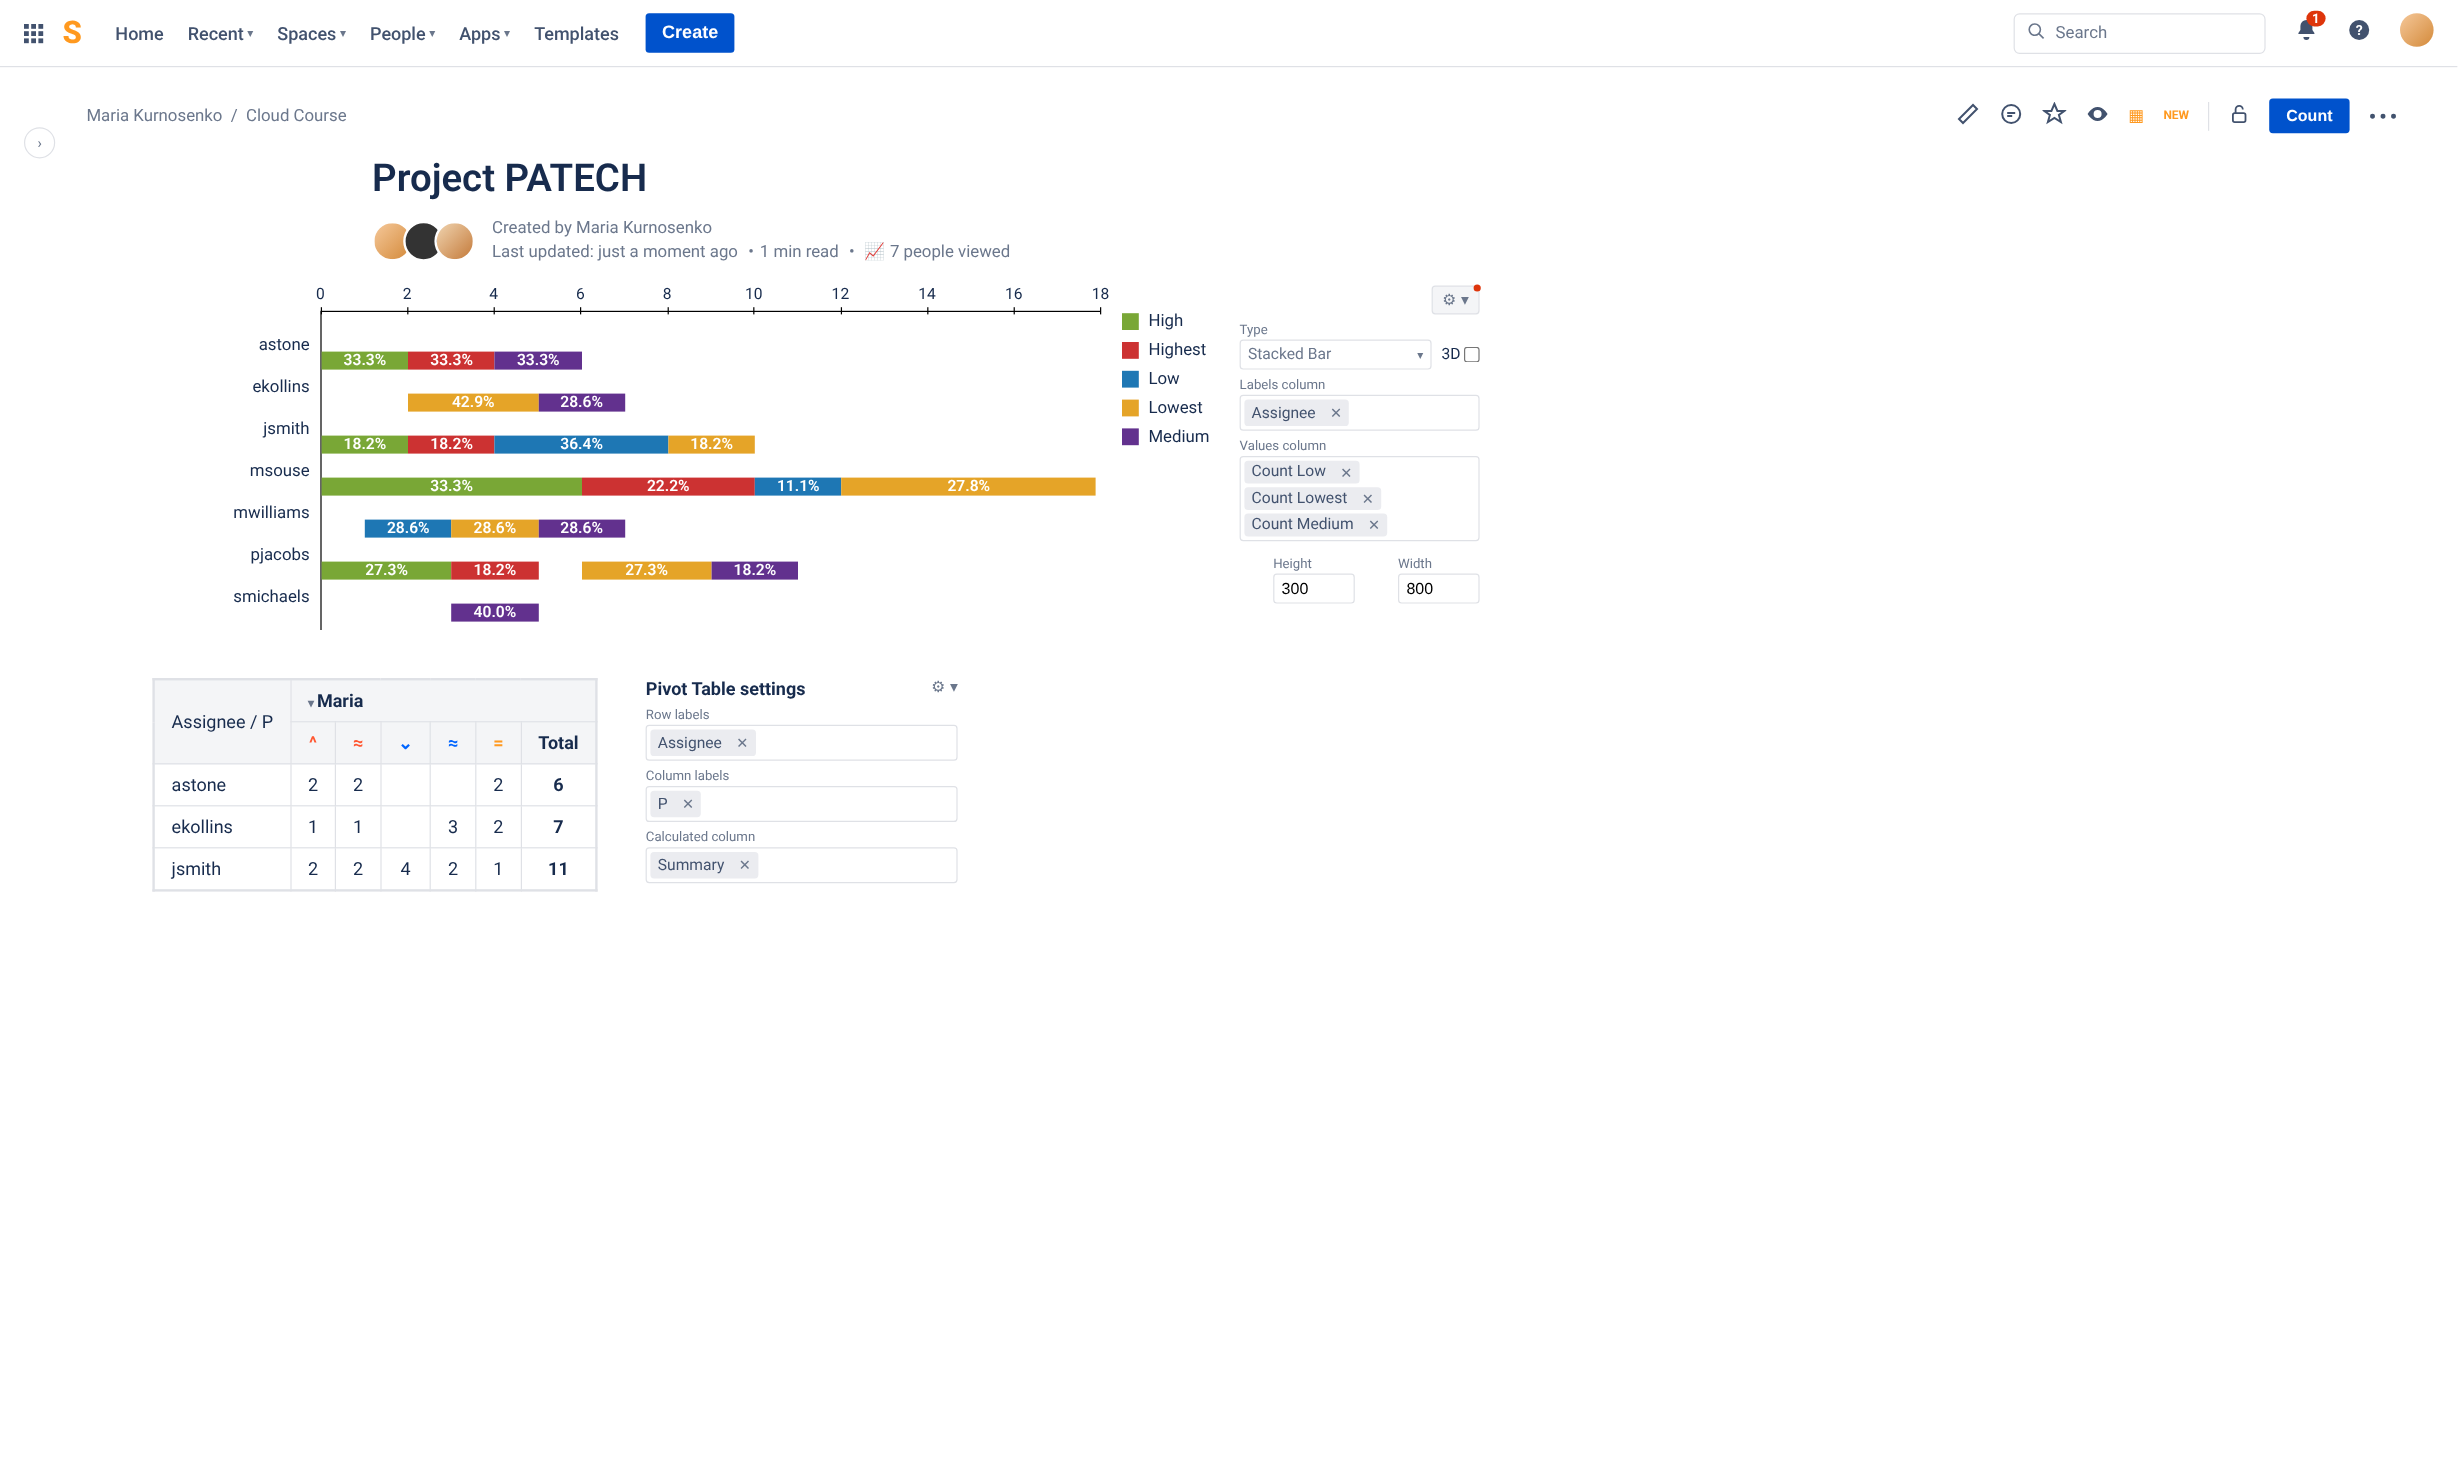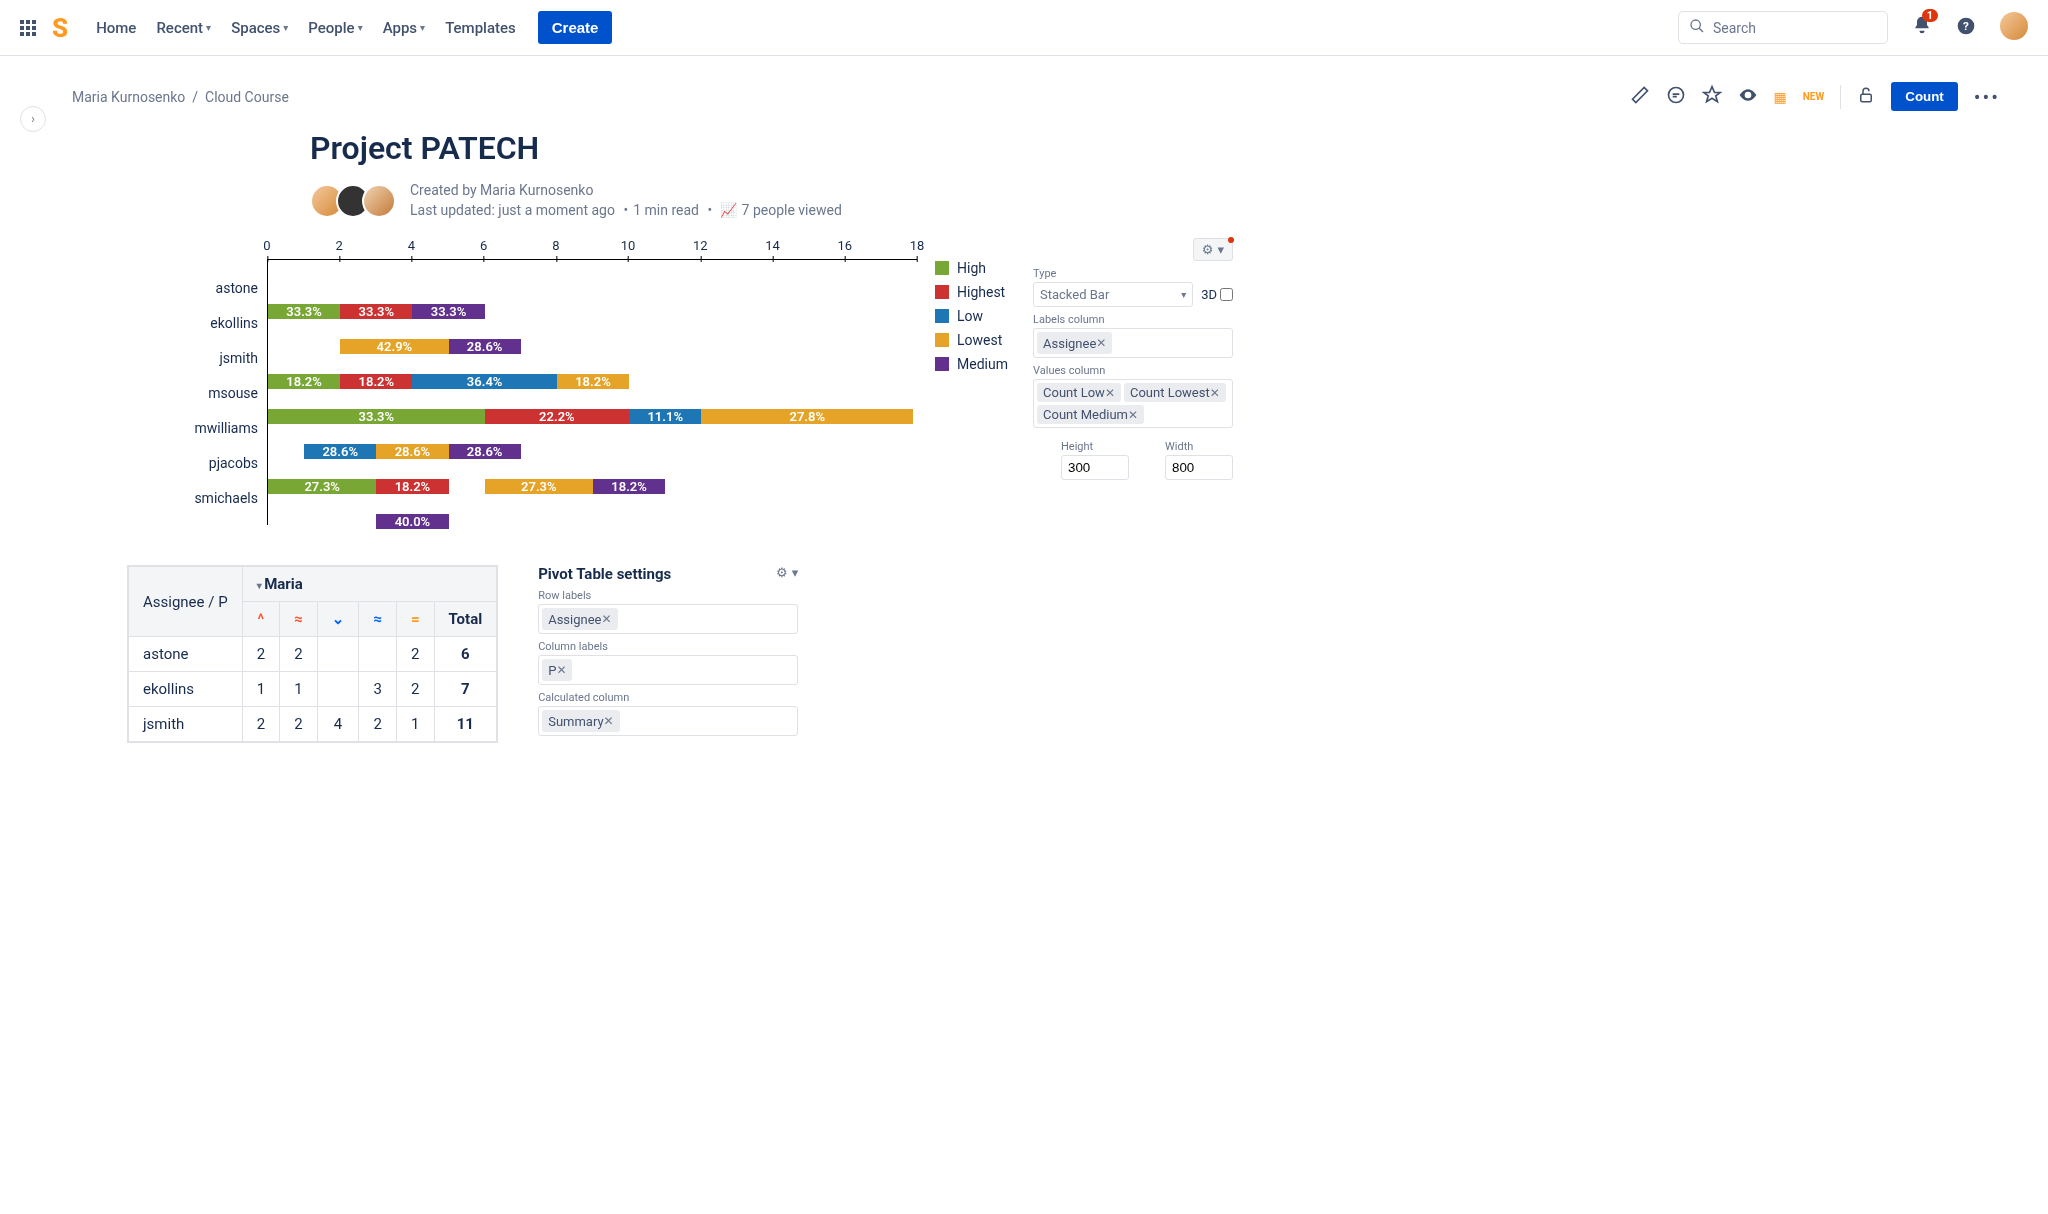--- a/index.html
+++ b/index.html
@@ -48,41 +48,41 @@
 
   
   .chart-wrap{ display:flex; gap:18px; margin-left:55px; }
   .chart-main{ flex:0 0 auto; width:790px; position:relative;}
   .axis-top{ position:relative; height:22px; margin-left:140px; border-bottom:1px solid #000;}
   .xtick{ position:absolute; font-size:13px; color:#172B4D; transform:translateX(-50%);}
   .xtick .tickline{ position:absolute; left:50%; top:18px; width:1px; height:6px; background:#000;}
   .bars-area{ position:relative; border-left:1px solid #000; margin-left:140px; padding:10px 0;}
   .bar-row{ display:flex; align-items:center; height:35px;}
   .bar-label{ position:absolute; left:-145px; width:135px; text-align:right; font-size:14px; color:#172B4D;}
-  .bar-track{ display:flex; height:26px; align-items:flex-end;margin-top:36px;}
+  .bar-track{ display:flex; height:26px; align-items:flex-start;margin-top:36px;}
   .seg{ display:flex; align-items:center; justify-content:center; color:#fff; font-size:13px; font-weight:600; white-space:nowrap; overflow:hidden;}
   .c-high{ background:#79A736;}
   .c-highest{ background:#CC3232;}
   .c-low{ background:#1E77B4;}
   .c-lowest{ background:#E5A428;}
   .c-medium{ background:#62318E;}
 
   .legend{ flex:0 0 80px; padding-top:22px; font-size:14px;}
   .legend-item{ display:flex; align-items:center; gap:8px; margin-bottom:8px;}
   .sw{ width:14px; height:14px;}
 
   .config-panel{ width:200px; font-size:13px; color:#6B778C;}
   .cfg-top{ display:flex; justify-content:flex-end; margin-bottom:6px;}
   .cfg-gear{ background:#F4F5F7; border:1px solid #DFE1E6; padding:3px 8px; border-radius:3px; cursor:pointer; position:relative; display:flex; gap:4px; align-items:center;}
   .reddot{ width:6px;height:6px;background:#DE350B;border-radius:50%; position:absolute; top:-2px; right:-2px;}
   .cfg-label{ font-size:11px; margin:6px 0 2px;}
   .cfg-type-row{ display:flex; align-items:center; gap:8px;}
   .select{ border:1px solid #DFE1E6; border-radius:3px; padding:4px 6px; background:#fff; display:flex; justify-content:space-between; align-items:center; flex:1; cursor:pointer;}
   .tagbox{ border:1px solid #DFE1E6; border-radius:3px; padding:3px; min-height:30px; display:flex; flex-wrap:wrap; gap:3px;}
-  .tag{ background:#EBECF0; color:#42526E; padding:2px 6px; border-radius:3px; display:flex; align-items:center; gap:0; font-size:13px;}
+  .tag{ background:#EBECF0; color:#42526E; padding:2px 6px; border-radius:3px; display:flex; align-items:center; gap:12px; font-size:13px;}
   .tag .x{ color:#6B778C; cursor:pointer; font-size:12px;}
   .hw-row{ display:flex; gap:8px;}
   .hw-col{ flex:1;margin-left:28px;}
   .text-input{ border:1px solid #DFE1E6; border-radius:3px; padding:4px 6px; width:100%;}
 
   
   .lower-row{ display:flex; gap:40px; margin:40px 0 0 55px; padding-bottom:12px;}
   .pivot-table{ border:2px solid #DFE1E6; border-collapse:collapse;}
   .pivot-table th, .pivot-table td{ border:1px solid #DFE1E6; padding:8px 14px; text-align:center; font-size:15px;}
   .pivot-table th{ background:#F4F5F7; font-weight:700;}

